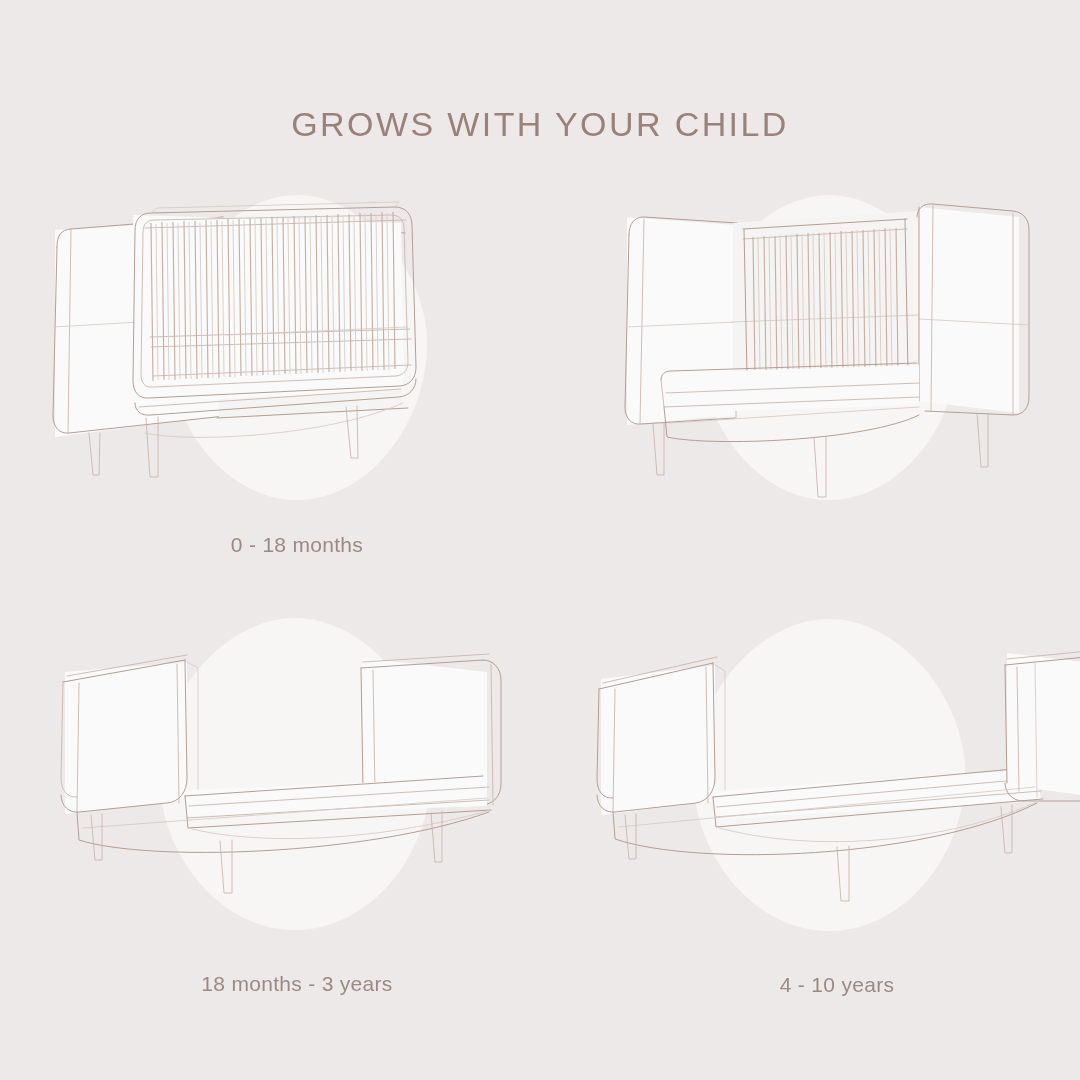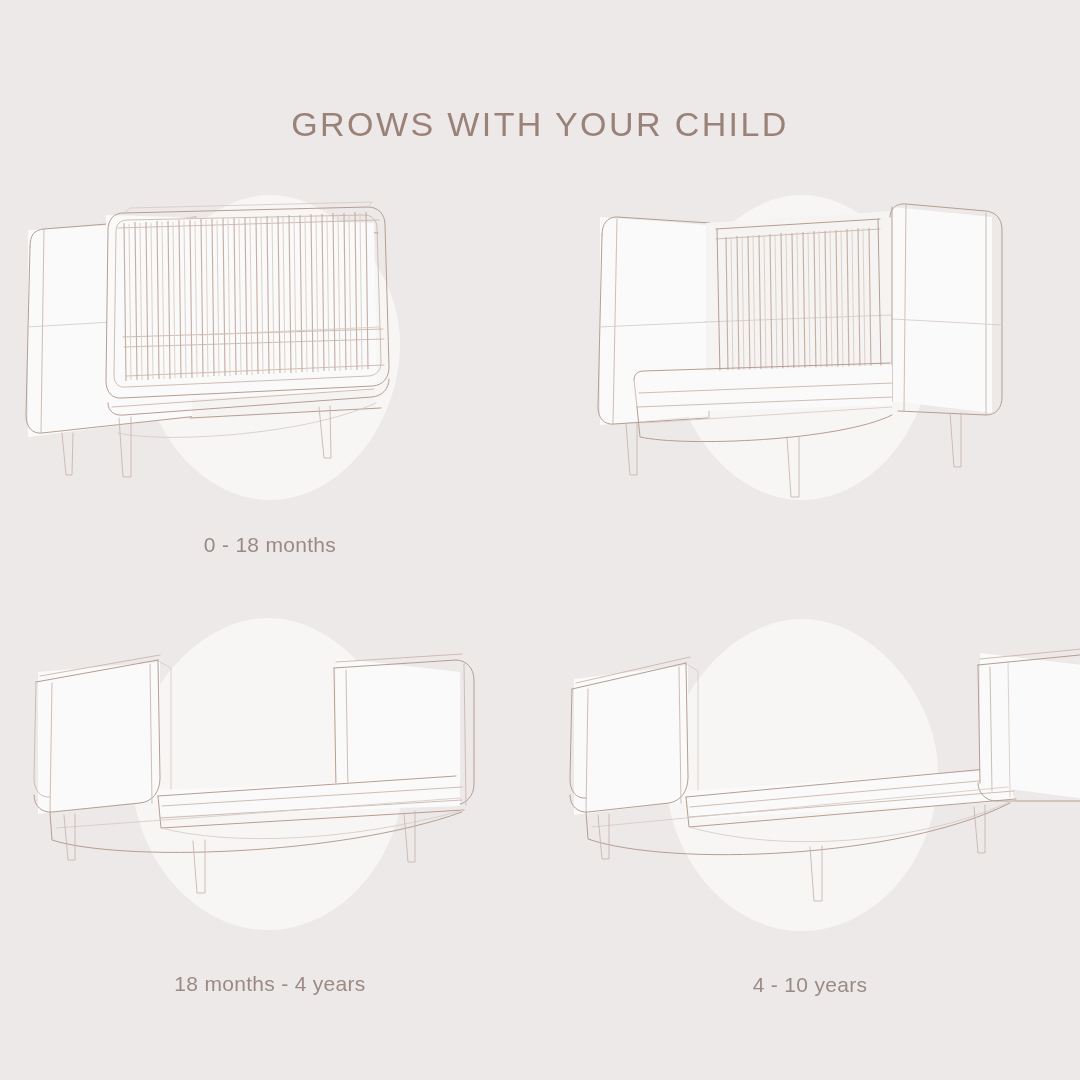--- a/index.html
+++ b/index.html
@@ -38,20 +38,21 @@
     position: absolute;
     left: 0;
     top: 175px;
     width: 1080px;
     height: 880px;
   }
   .stage {
     position: absolute;
     width: 540px;
     height: 425px;
+    margin-left: 27px;
   }
   .stage-0 { left: 0;    top: 0;   }
   .stage-1 { left: 540px; top: 0;  }
   .stage-2 { left: 0;    top: 425px; }
   .stage-3 { left: 540px; top: 426px; }
 
   .stage-art {
     position: absolute;
     left: 0;
     top: 0;
@@ -310,21 +311,21 @@
 
           <path class="ln" d="M50 212 L52 240 C 120 262, 340 256, 462 212"></path>
           <path class="ln-faint" d="M56 228 L460 198"></path>
           <path class="ln-faint" d="M161 228 C 230 246, 350 242, 464 210"></path>
 
           <path class="ln-soft" d="M64 215 L68 260 L75 260 L75 214"></path>
           <path class="ln-soft" d="M193 241 L197 293 L205 293 L205 240"></path>
           <path class="ln-soft" d="M404 213 L408 262 L415 262 L415 211"></path>
         </svg>
       </div>
-      <div class="stage-label">18 months - 4 years</div>
+      <div class="stage-label">18 months - 3 years</div>
     </div>
 
     <div class="stage stage-3">
       <div class="stage-art">
         <svg width="540" height="355" viewBox="0 0 540 355">
           <path class="blob" d="M262 18
                    C 332 18, 398 96, 398 172
                    C 398 256, 336 330, 262 330
                    C 188 330, 126 256, 126 172
                    C 126 96, 192 18, 262 18 Z"></path>

